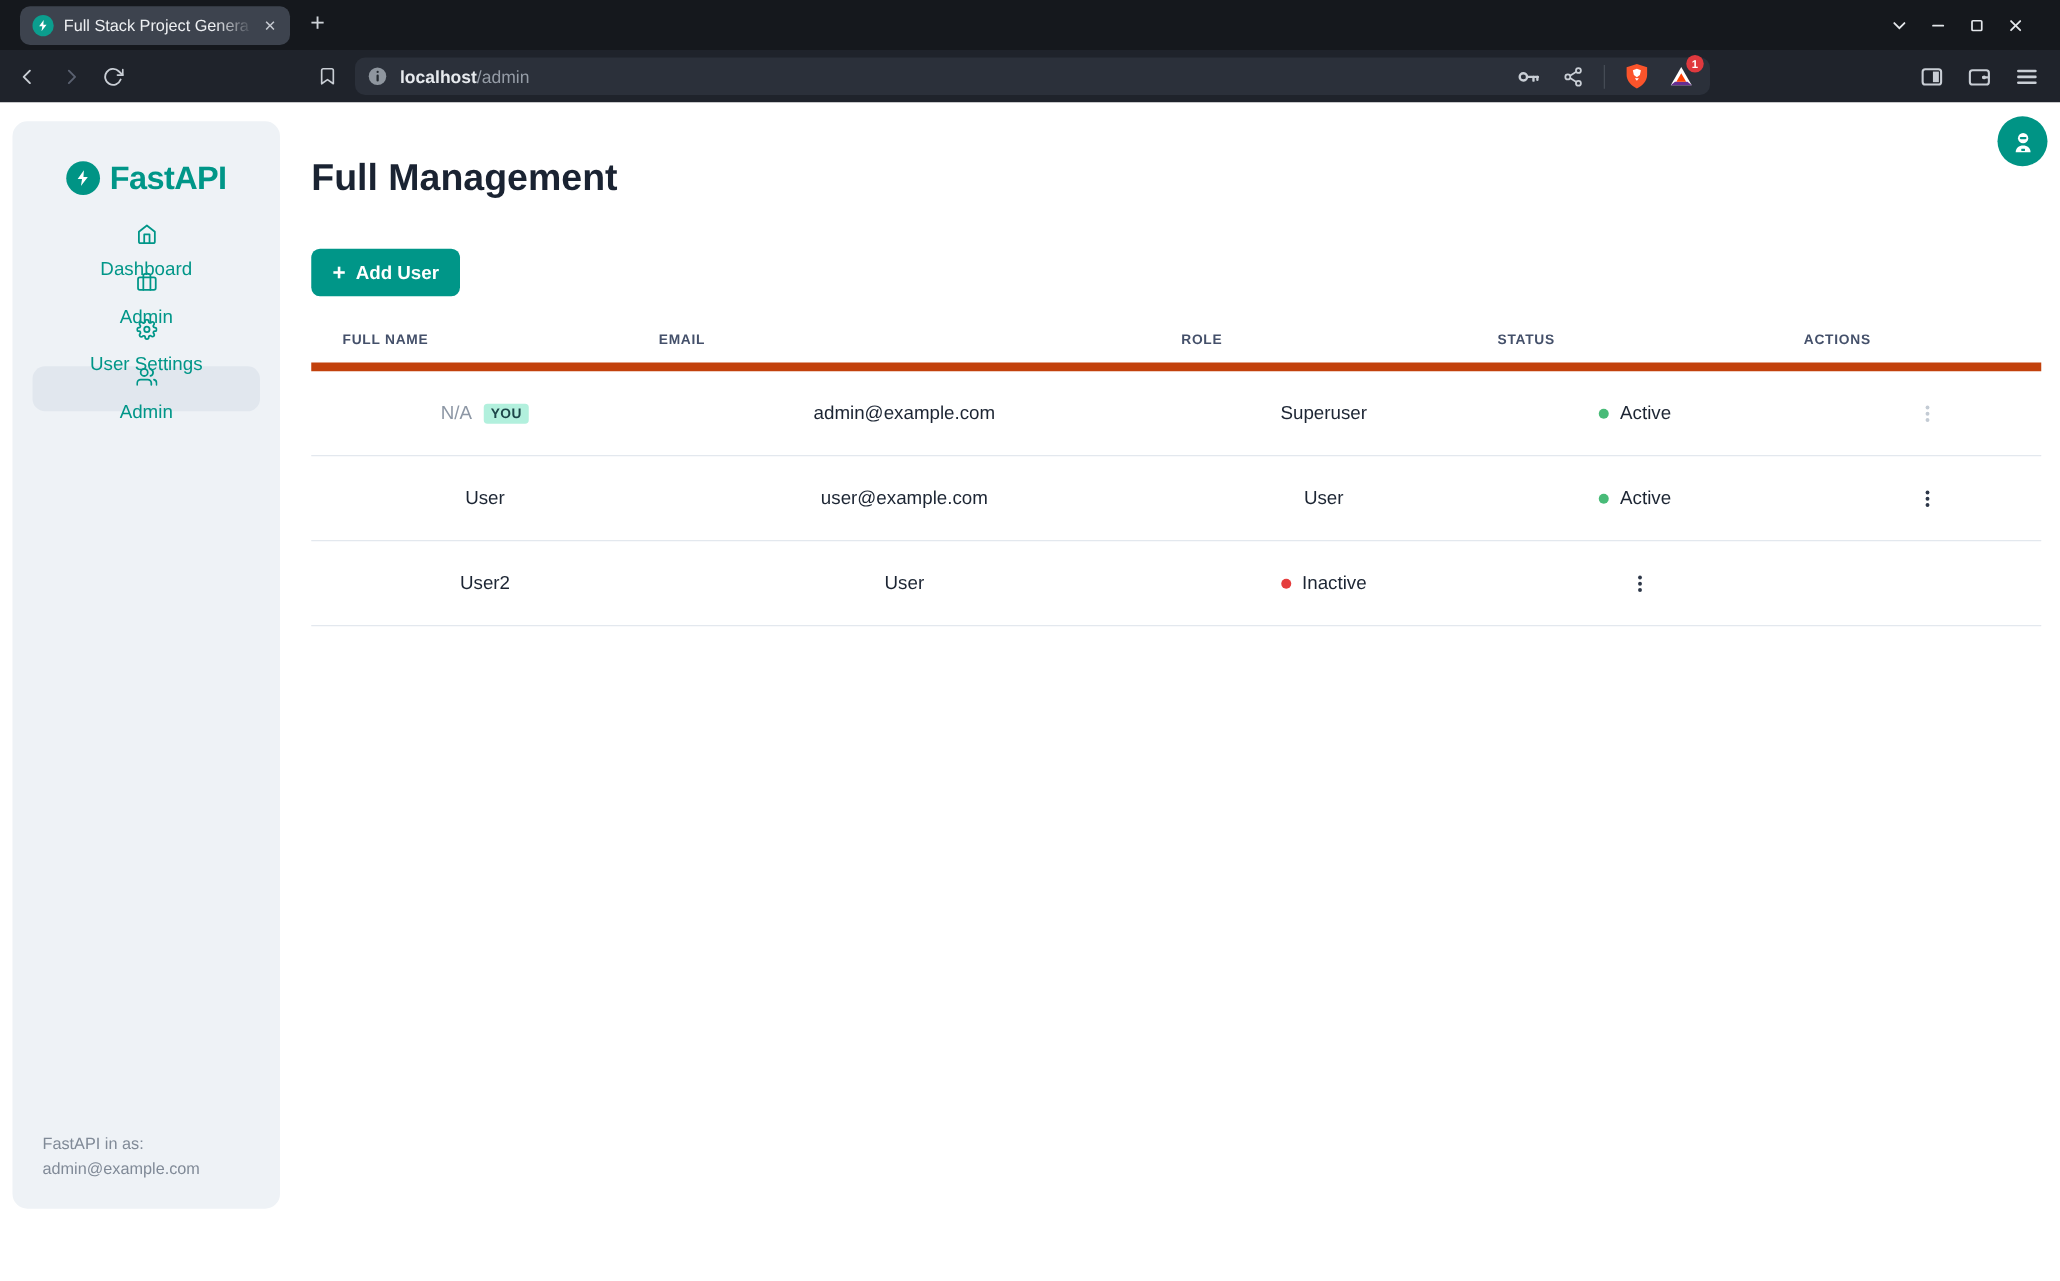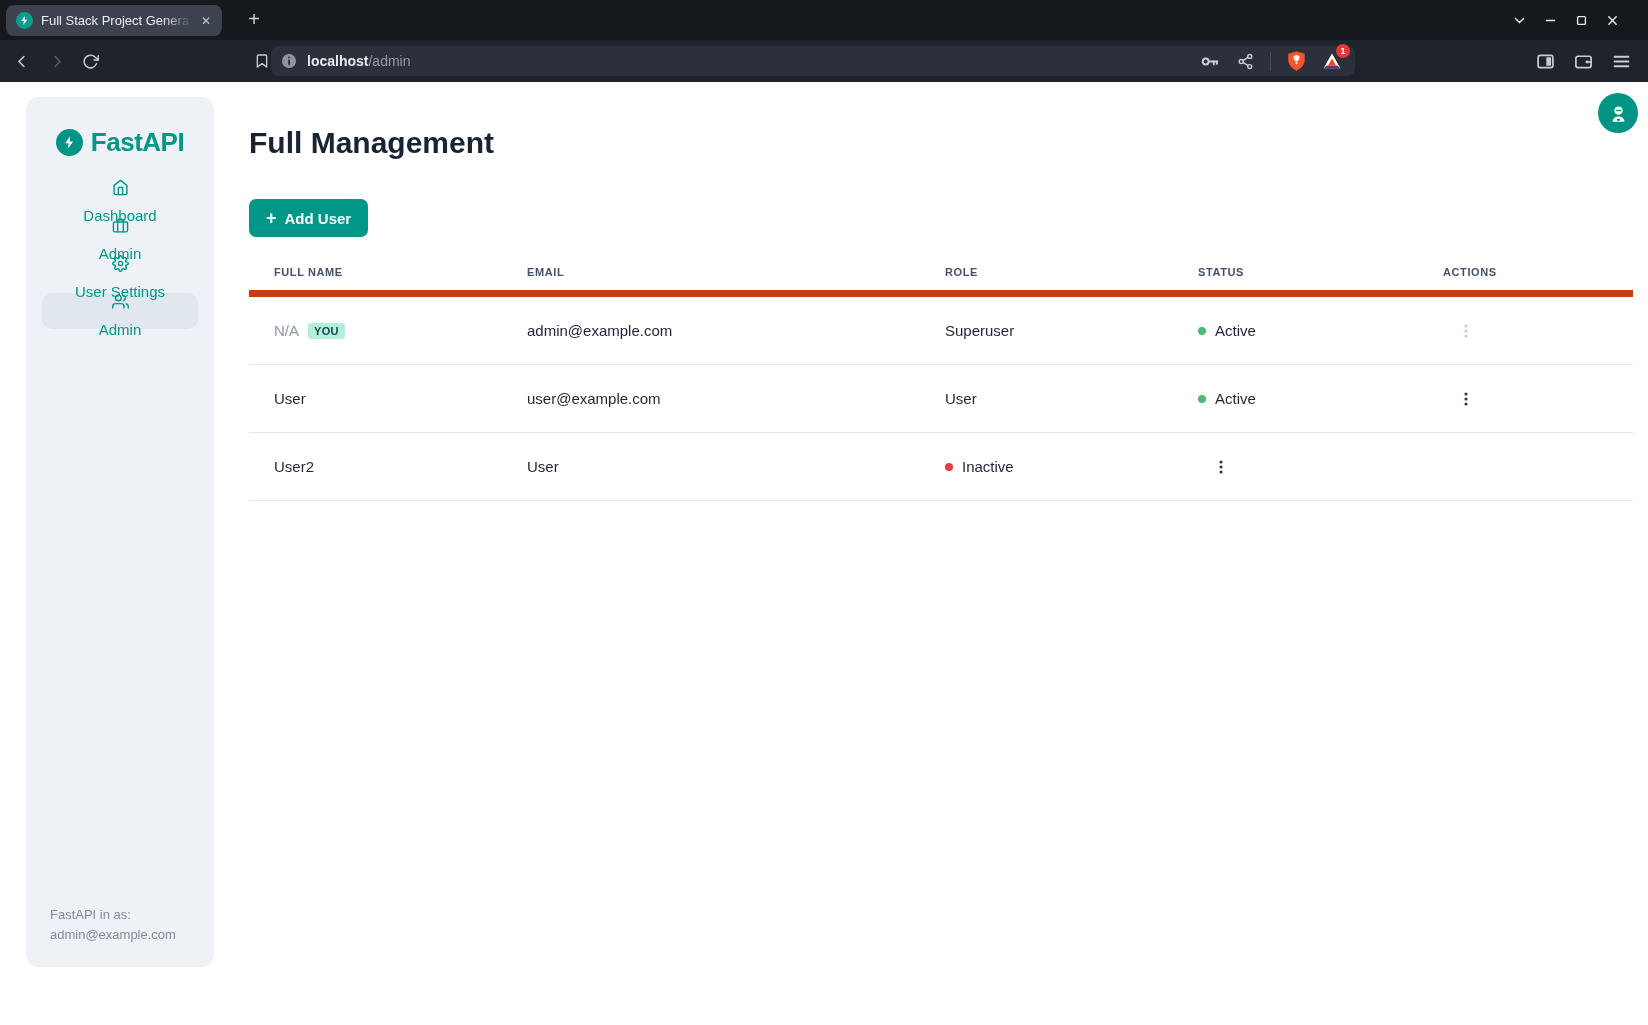--- a/index.html
+++ b/index.html
@@ -3,61 +3,61 @@
 <meta charset="utf-8">
 <style>
   * { margin:0; padding:0; box-sizing:border-box; }
   html,body { width:1648px; height:1025px; overflow:hidden; }
   body { font-family:"Liberation Sans", sans-serif; background:#ffffff; cursor:default; }
   button { font-family:inherit; background:none; border:none; cursor:pointer; }
   svg { display:block; }
 
   
   .tabstrip { position:relative; height:40px; background:#15181d; }
-  .tab { position:absolute; left:6px; top:5px; width:216px; height:31px; background:#3d434e;
+  .tab { position:absolute; left:16px; top:5px; width:216px; height:31px; background:#3d434e;
          border-radius:8px; display:flex; align-items:center; padding:0 7px 0 10px; cursor:pointer; }
   .favicon { width:17px; height:17px; border-radius:50%; background:#0b9e8e; display:flex;
              align-items:center; justify-content:center; margin-right:8px; flex:none; }
   .tab-title { flex:1; font-size:13px; color:#edeff2; white-space:nowrap; overflow:hidden;
                -webkit-mask-image:linear-gradient(90deg,#000 78%,transparent 97%);
                mask-image:linear-gradient(90deg,#000 78%,transparent 97%); }
   .tab-close { width:18px; height:18px; border-radius:4px; color:#c6cad1; font-size:12px;
                line-height:18px; text-align:center; flex:none; }
   .new-tab { position:absolute; left:243px; top:9px; width:22px; height:22px; color:#ced2d8;
              font-size:20px; line-height:21px; text-align:center; font-weight:400; }
   .win-controls { position:absolute; right:28px; top:0; height:40px; display:flex;
                   align-items:center; gap:15px; }
   .win-btn { width:16px; height:16px; display:flex; align-items:center; justify-content:center;
              color:#e3e6ea; }
 
   .toolbar { position:relative; height:42px; background:#1f232b; }
   .tb-btn { position:absolute; top:11px; width:20px; height:20px; display:flex; align-items:center;
             justify-content:center; color:#c9ced5; }
   .tb-btn.disabled { color:#5a6170; }
-  .url-bar { position:absolute; left:271px; top:6px; width:1084px; height:30px; background:#2b303a;
+  .url-bar { position:absolute; left:284px; top:6px; width:1084px; height:30px; background:#2b303a;
              border-radius:8px; display:flex; align-items:center; padding:0 12px 0 10px; cursor:text; }
   .info-icon { flex:none; margin-right:10px; }
   .url-text { font-size:14px; white-space:nowrap; }
   .url-host { color:#e7eaee; font-weight:600; }
   .url-path { color:#959ca6; font-weight:400; }
   .url-right { margin-left:auto; display:flex; align-items:center; gap:14px; }
   .url-sep { width:1px; height:19px; background:#454b55; }
   .ext-btn { position:relative; display:flex; align-items:center; justify-content:center;
              width:22px; height:24px; color:#c9ced5; }
   .badge { position:absolute; top:-5px; right:-7px; min-width:14px; height:14px; padding:0 3px;
            border-radius:7px; background:#e0393e; color:#fff; font-size:9px; font-weight:700;
            display:flex; align-items:center; justify-content:center; }
   .toolbar-right { position:absolute; right:16px; top:0; height:42px; display:flex;
                    align-items:center; gap:16px; color:#c9ced5; }
 
   
   .content { position:relative; height:943px; background:#ffffff; }
 
-  .sidebar { position:absolute; left:10px; top:15px; width:188px; height:870px;
-             background:#eef2f6; border-radius:12px;margin-left:16px; }
+  .sidebar { position:absolute; left:10px; top:15px; width:214px; height:870px;
+             background:#eef2f6; border-radius:12px; }
   .logo { display:flex; align-items:center; justify-content:center; gap:8px; padding-top:30px; }
   .logo-circle { width:27px; height:27px; border-radius:50%; background:#009485; display:flex;
                  align-items:center; justify-content:center; flex:none; }
   .logo-text { font-size:26px; font-weight:700; color:#009688; letter-spacing:-0.5px; }
   .nav { margin-top:21px; padding:0 16px; }
   .nav-item { display:flex; align-items:center; gap:11px; height:36px; padding:0 12px;
               border-radius:10px; color:#009688; font-size:15px; margin-bottom:2px; cursor:pointer;flex-direction:column; }
   .nav-item.active { background:#e1e7ee; }
   .nav-item .nav-icon { flex:none; color:#009688; }
   .sidebar-footer { position:absolute; left:24px; bottom:22px; font-size:13px; color:#808a97;
@@ -73,21 +73,21 @@
              font-size:15px; font-weight:700; padding:0 17px; display:inline-flex;
              align-items:center; gap:8px; }
   .plus-glyph { font-size:18px; font-weight:700; line-height:1; margin-top:-1px; }
 
   .table { margin-top:17px; width:100%; }
   .grid-cols { display:grid; grid-template-columns:253px 418px 253px 245px 1fr; align-items:center; }
   .thead { height:43px; border-bottom:7px solid #c2410c; }
   .th { padding-left:25px; font-size:11px; font-weight:700; letter-spacing:0.6px;
         color:#44506one0; color:#44506a; text-transform:uppercase; }
   .trow { height:68px; border-bottom:1px solid #e3e8ee; }
-  .td { padding-left:25px; font-size:15px; color:#1c2533; display:flex; align-items:center; }
+  .td { padding-left:25px; font-size:15px; color:#1c2533; display:flex; align-items:center;justify-content:center; }
   .name-muted { color:#8d97a5; }
   .you-badge { margin-left:9px; background:#b2f0dd; color:#1d4649; font-size:11px; font-weight:700;
                padding:2px 6px; border-radius:3px; letter-spacing:0.3px; }
   .dot { width:8px; height:8px; border-radius:50%; margin-right:9px; flex:none; }
   .kebab { width:30px; height:30px; margin-left:8px; display:flex; align-items:center;
            justify-content:center; color:#2d3748; border-radius:6px; }
   .kebab.muted { color:#c3cbd4; }
 </style>
 </head>
 <body>

